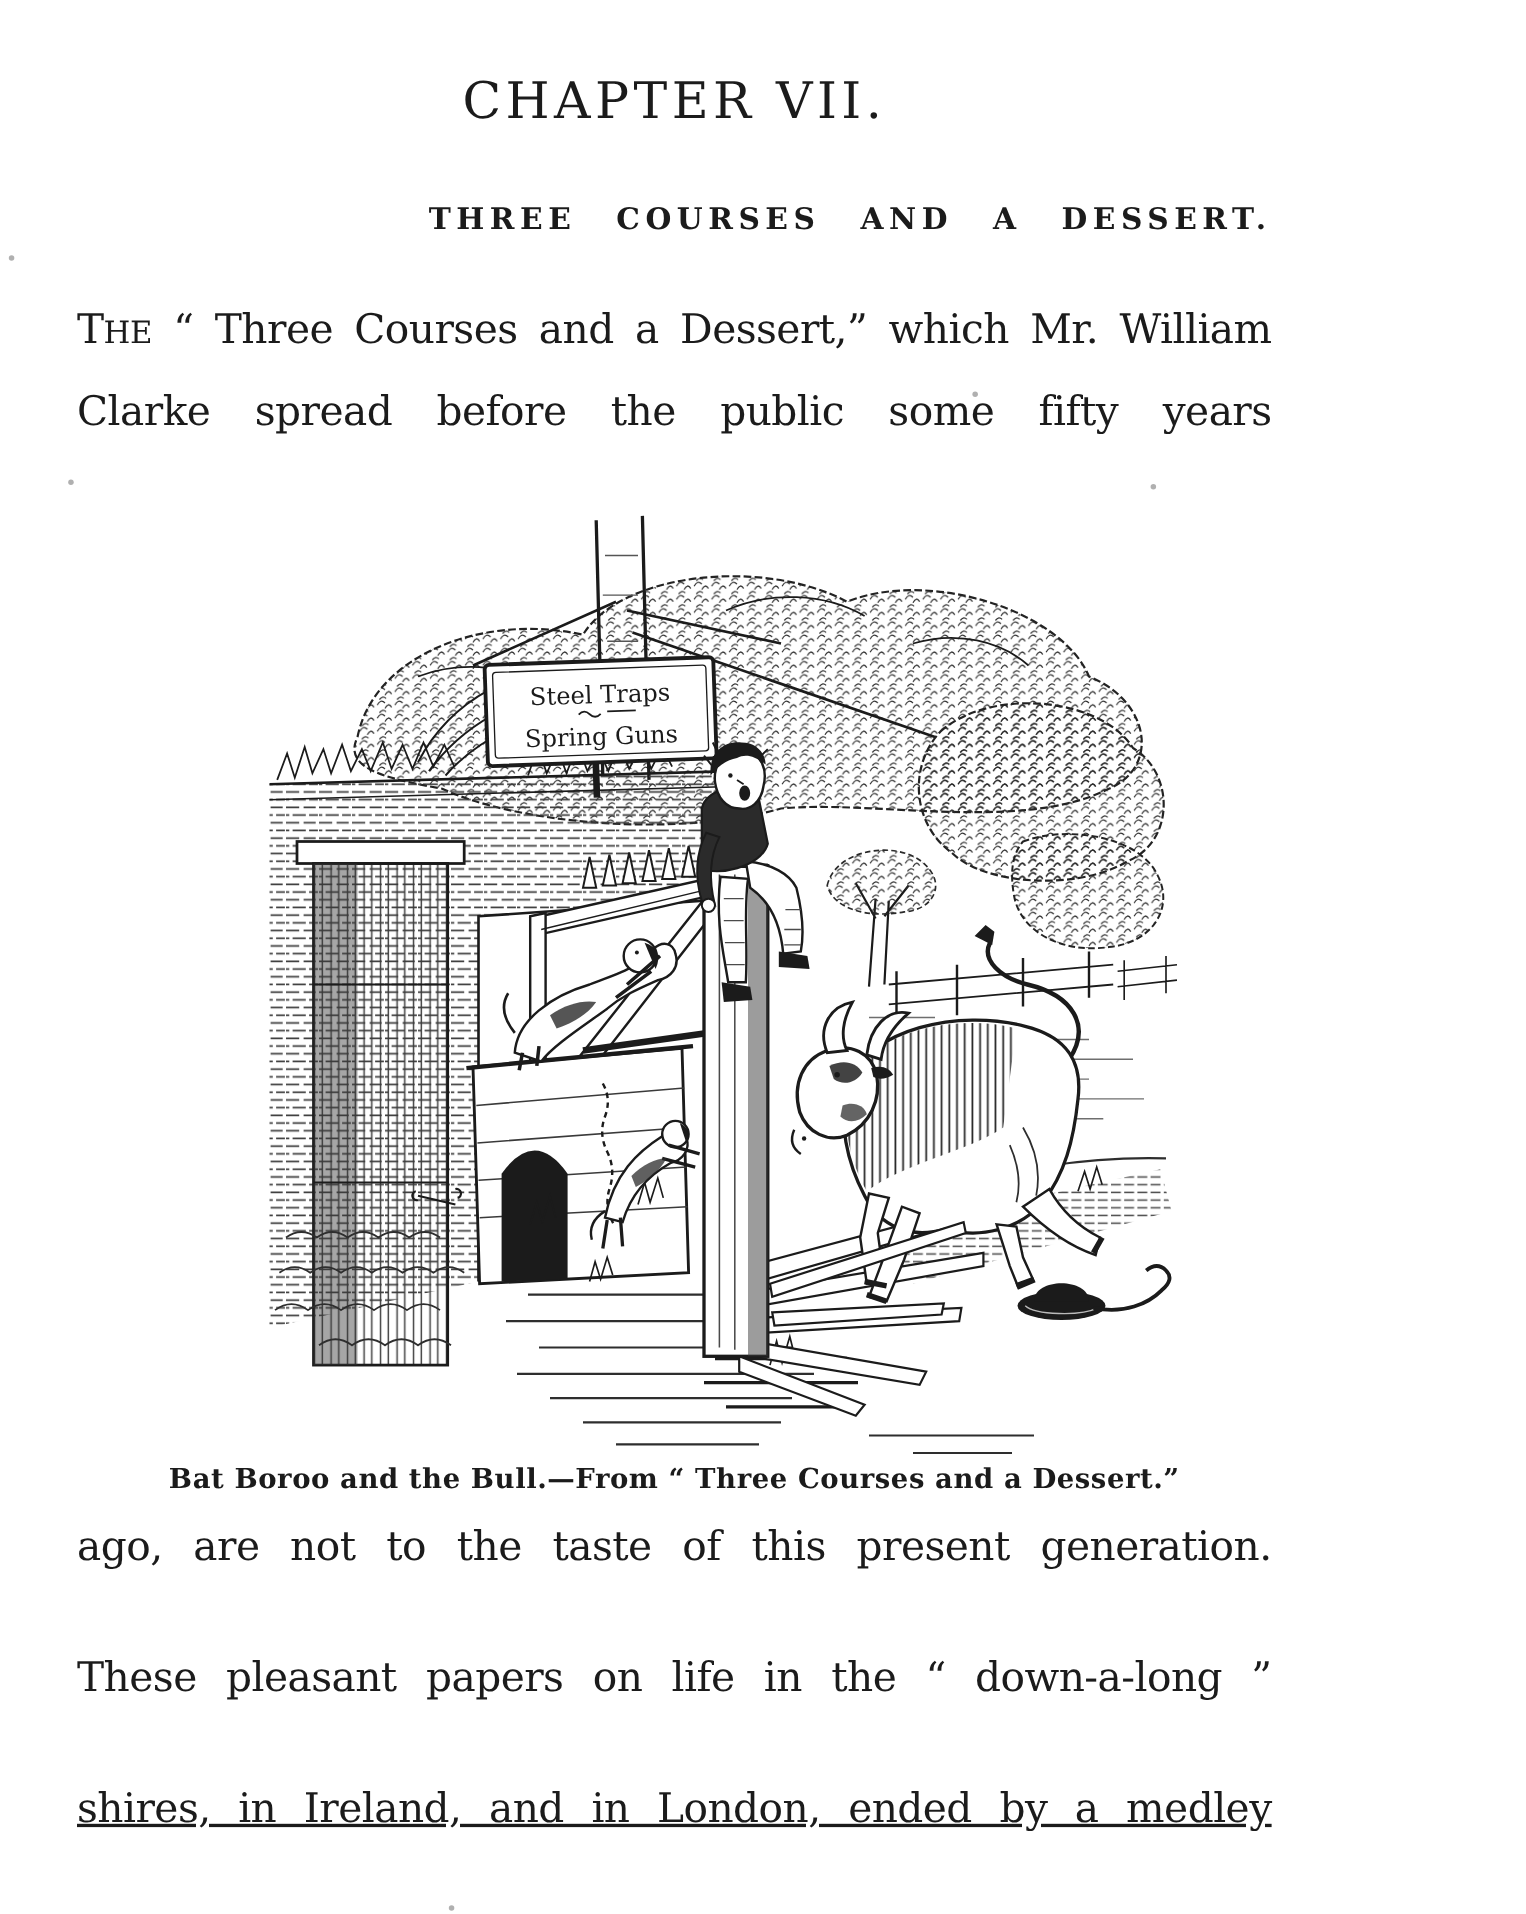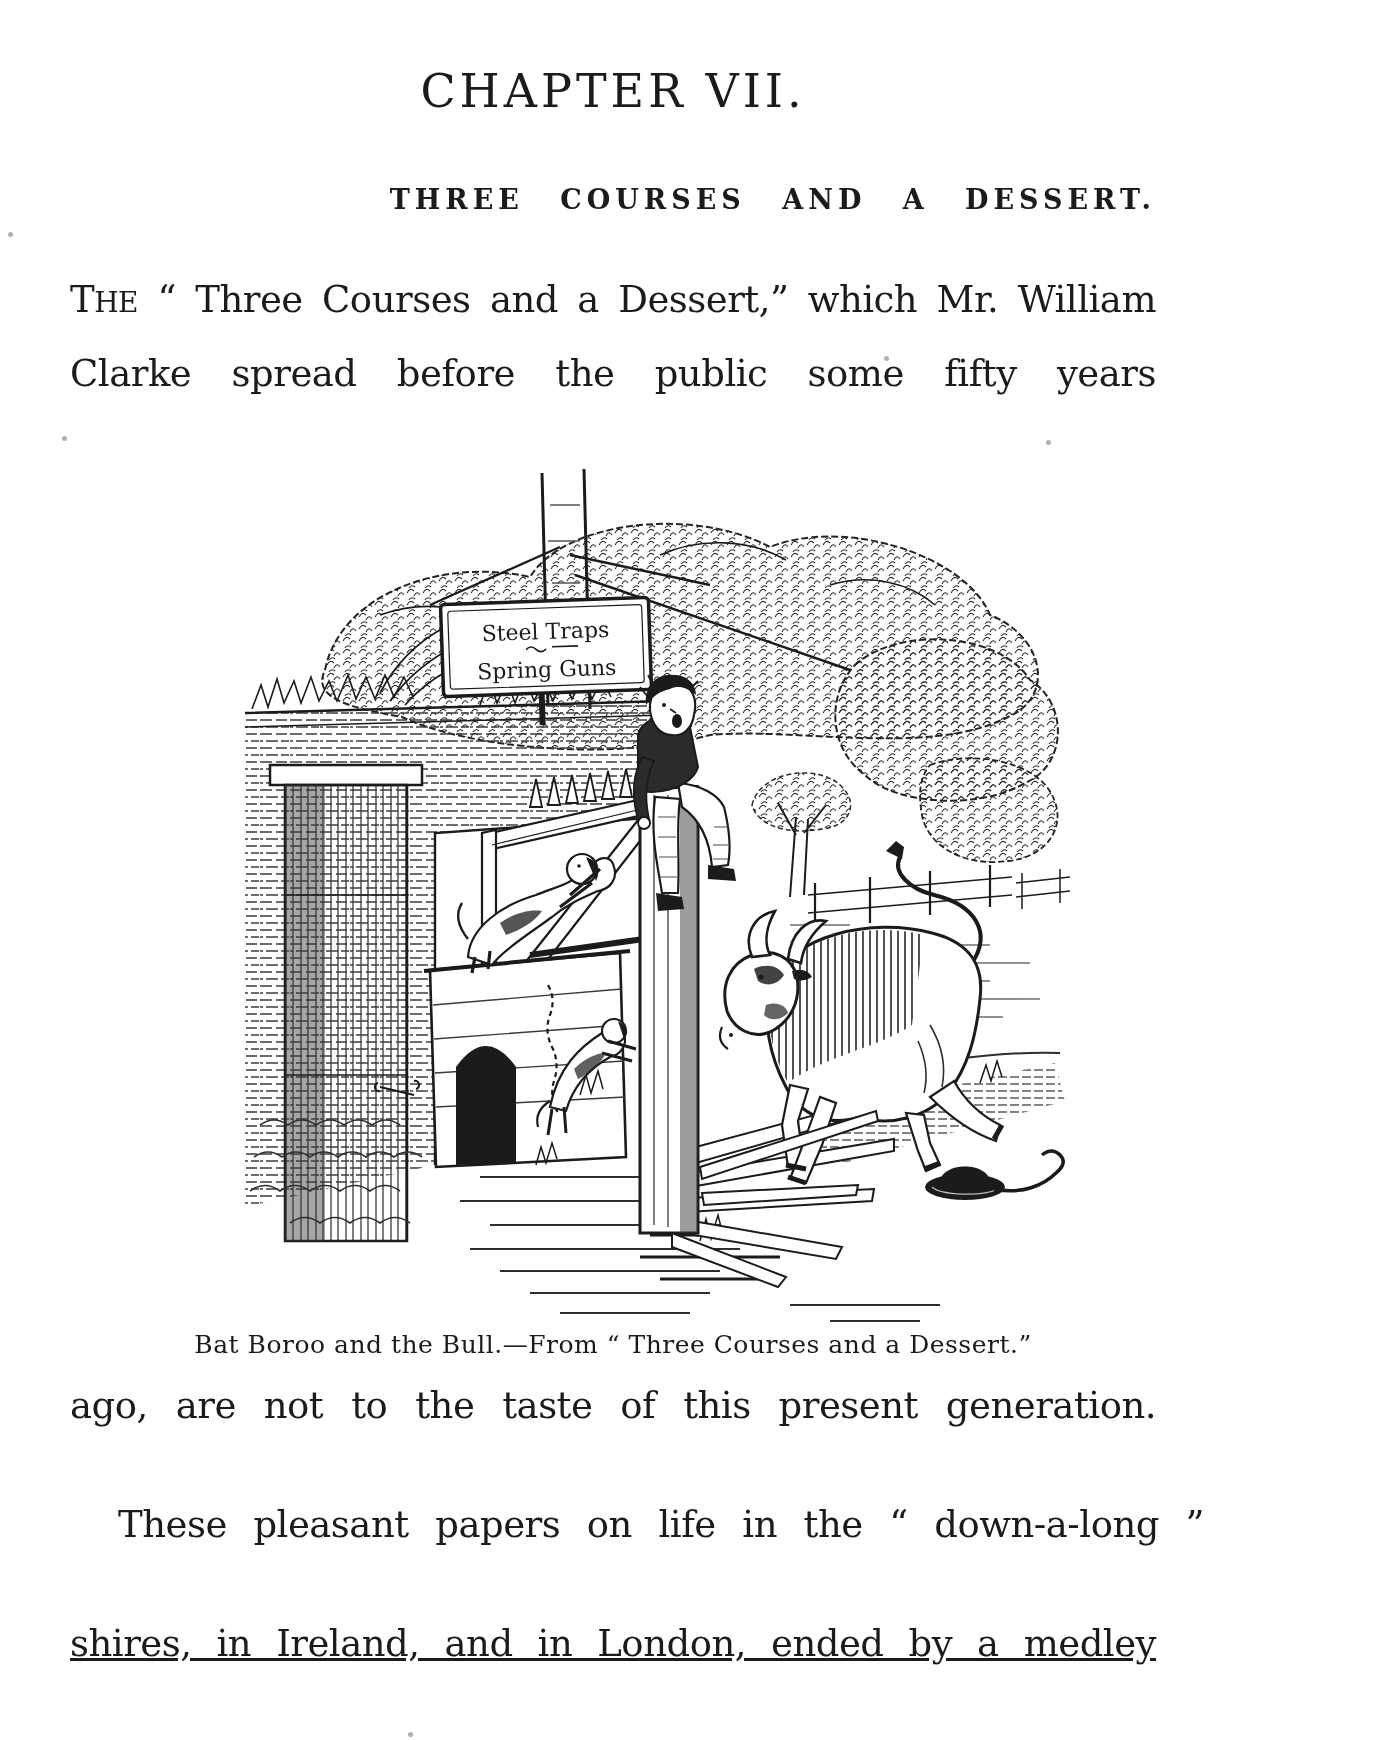--- a/index.html
+++ b/index.html
@@ -27,21 +27,21 @@
     text-align:justify;text-align-last:justify;
     -moz-text-align-last:justify;
     white-space:normal;
   }
   .sc-small{font-size:28px;}
   .figure{
     position:absolute;left:230px;top:465px;width:845px;height:865px;
   }
   .caption{
     position:absolute;left:70px;width:1086px;top:1330px;
-    text-align:center;font-size:25px;font-weight:normal;
+    text-align:center;font-size:25px;font-weight:bold;
     letter-spacing:0.5px;
   }
   .speck{
     position:absolute;width:5px;height:5px;border-radius:50%;
     background:#6f6f6f;opacity:0.55;
   }
 </style>
 </head>
 <body>
 
@@ -255,21 +255,21 @@
         <path d="M710 718 C710 696 760 696 760 718 Z" fill="#1b1b1b"></path>
         <path d="M702 722 a36 10 0 0 0 66 2" stroke="#ffffff" stroke-width="1.2" fill="none" opacity="0.7"></path>
       </g>
       <path d="M764 724 C792 730 814 720 826 708 Q838 698 830 690 Q822 682 812 690" stroke="#1b1b1b" stroke-width="3.5" fill="none"></path>
     </svg>
   </div>
 
   <div class="caption">Bat Boroo and the Bull.—From “ Three Courses and a Dessert.”</div>
 
   <div class="jline" style="top:1384px;">ago, are not to the taste of this present generation.</div>
-  <div class="jline" style="top:1503px;margin-left:48px;">These pleasant papers on life in the “ down-a-long ”</div>
+  <div class="jline" style="top:1503px;">These pleasant papers on life in the “ down-a-long ”</div>
   <div class="jline" style="top:1622px;text-decoration:underline;">shires, in Ireland, and in London, ended by a medley</div>
 
   <div class="speck" style="left:8px;top:232px;"></div>
   <div class="speck" style="left:62px;top:436px;"></div>
   <div class="speck" style="left:884px;top:356px;"></div>
   <div class="speck" style="left:1046px;top:440px;"></div>
   <div class="speck" style="left:408px;top:1732px;"></div>
 
 </div>
 

